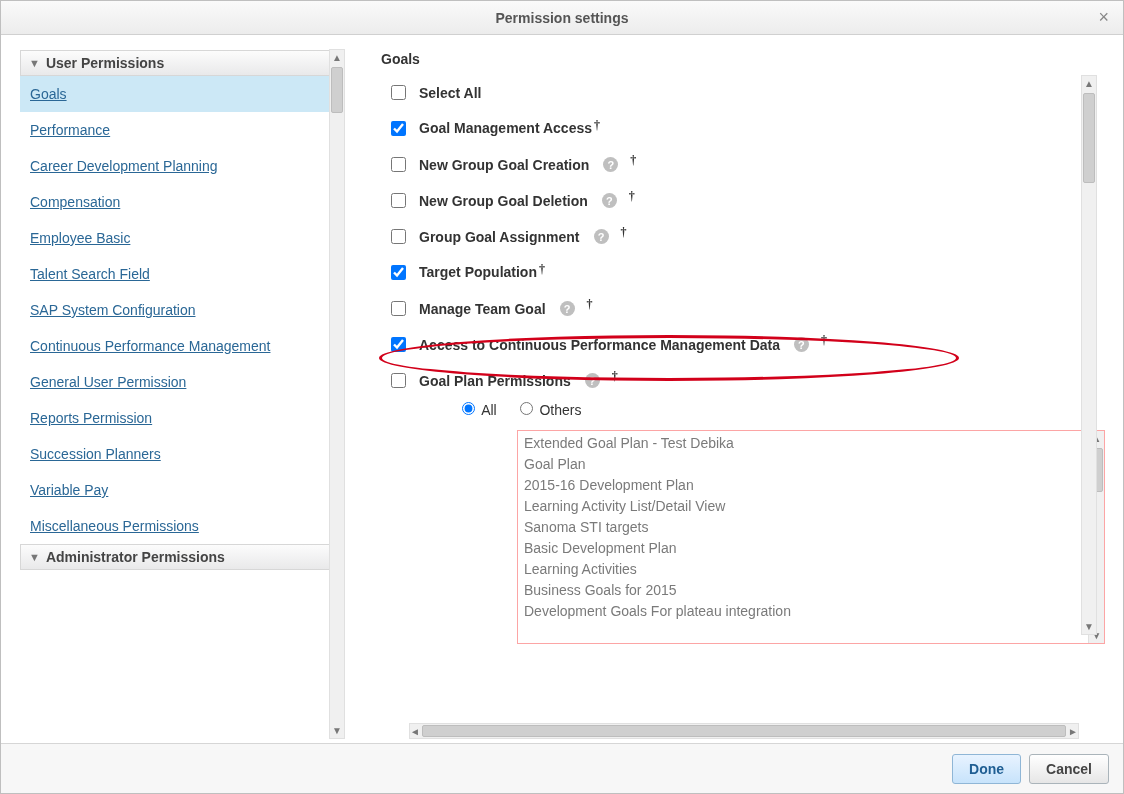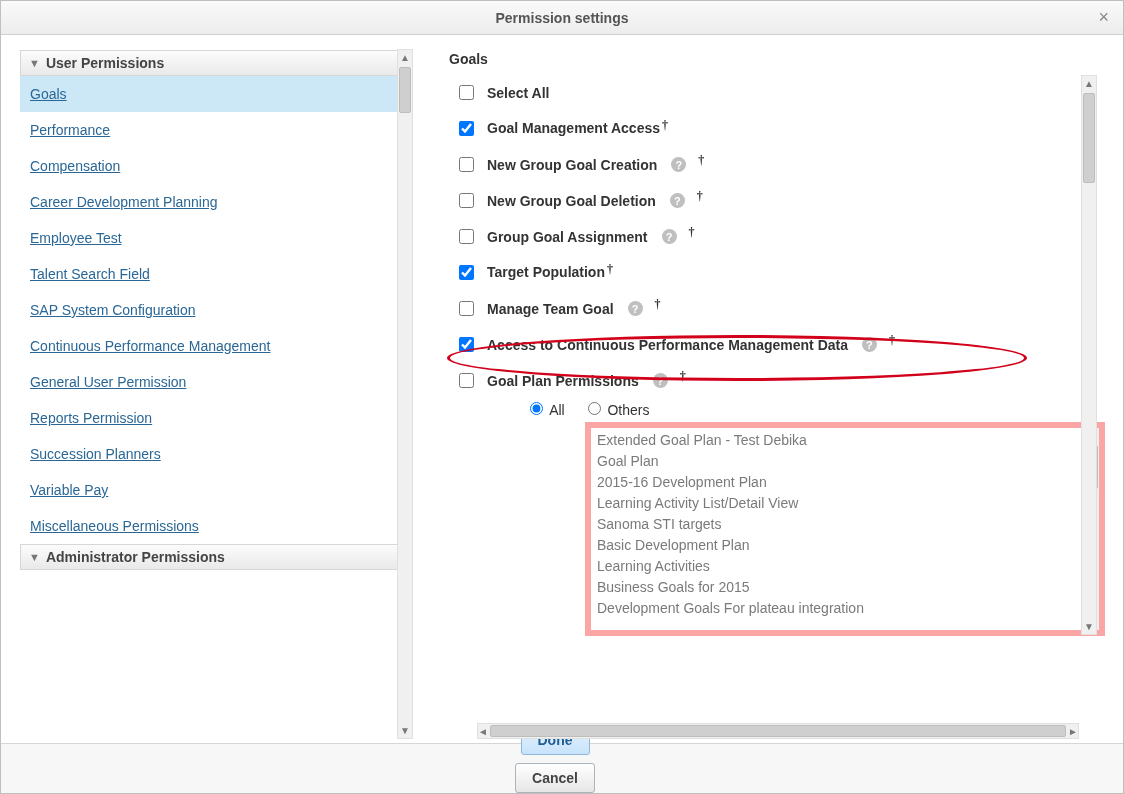--- a/index.html
+++ b/index.html
@@ -60,21 +60,21 @@
 
   .ellipse-highlight {
     position:absolute; border:3px solid #d2001a; border-radius:50%;
     width:580px; height:46px; left:0px; top:260px; pointer-events:none;
   }
 
   .sub-radio { padding-left:70px; }
   .sub-radio label { font-weight:normal; color:#333; margin-right:14px; }
 
   .plan-list {
-    margin:4px 0 0 130px; width:520px; height:214px; border:6px solid #fca5a5; background:#fff; position:relative;
+    margin:12px 0 0 130px; width:588px; height:214px; border:1px solid #fca5a5; background:#fff; position:relative;
     overflow:hidden;
   }
   .plan-list-inner { padding:2px 6px; color:#7a7a7a; font-weight:normal; line-height:21px; }
   .plan-sb-track {
     position:absolute; top:0; right:0; width:16px; height:100%; background:#f0f0f0; border-left:1px solid #e0e0e0;
     display:flex; flex-direction:column; justify-content:space-between; align-items:center;
   }
   .plan-thumb { height:44px; margin-top:2px; }
 
   .right-sb-track {
@@ -84,21 +84,21 @@
   .right-thumb { height:90px; margin-top:2px; }
 
   .hscroll {
     position:absolute; left:30px; bottom:0; right:26px; height:16px; background:#f0f0f0; border:1px solid #e0e0e0;
     display:flex; align-items:center; justify-content:space-between;
   }
   .sb-thumb-h { height:12px; background:#cfcfcf; border:1px solid #bdbdbd; border-radius:2px; flex:1; margin:0 2px; }
 
   .footer {
     height:50px; border-top:1px solid #d6d6d6; background:#f7f7f7; display:flex; justify-content:flex-end; align-items:center;
-    gap:8px; padding-right:14px;flex-direction:column;
+    gap:8px; padding-right:14px;
   }
   .btn {
     padding:6px 16px; border:1px solid #aab4ba; border-radius:3px; background:linear-gradient(#ffffff,#e6e6e6);
     color:#444; cursor:pointer; font-weight:bold; font-family:inherit; font-size:14px;
   }
   .btn.primary { background:linear-gradient(#e8f3ff,#c7e3fb); border-color:#8fb6d6; color:#1f5e93; }
 </style>
 </head>
 <body>
 
@@ -114,23 +114,23 @@
 
       <div class="left-col">
         <div class="left-inner">
           <div class="cat-header">
             <span class="chev">▼</span>
             <span>User Permissions</span>
           </div>
           <div class="cat-body">
             <a class="nav-item selected">Goals</a>
             <a class="nav-item">Performance</a>
+            <a class="nav-item">Career Development Planning</a>
             <a class="nav-item">Compensation</a>
-            <a class="nav-item">Career Development Planning</a>
-            <a class="nav-item">Employee Test</a>
+            <a class="nav-item">Employee Basic</a>
             <a class="nav-item">Talent Search Field</a>
             <a class="nav-item">SAP System Configuration</a>
             <a class="nav-item">Continuous Performance Management</a>
             <a class="nav-item">General User Permission</a>
             <a class="nav-item">Reports Permission</a>
             <a class="nav-item">Succession Planners</a>
             <a class="nav-item">Variable Pay</a>
             <a class="nav-item">Miscellaneous Permissions</a>
           </div>
           <div class="cat-header">

